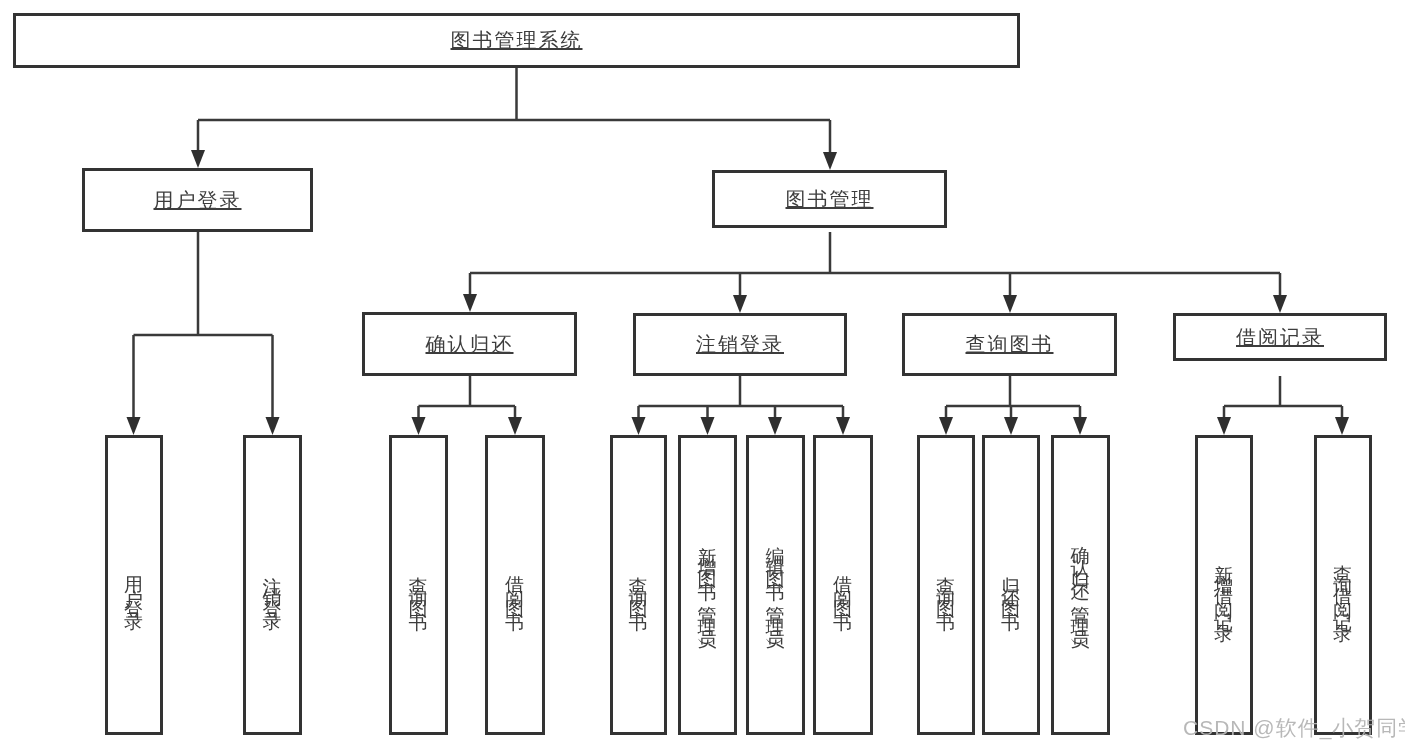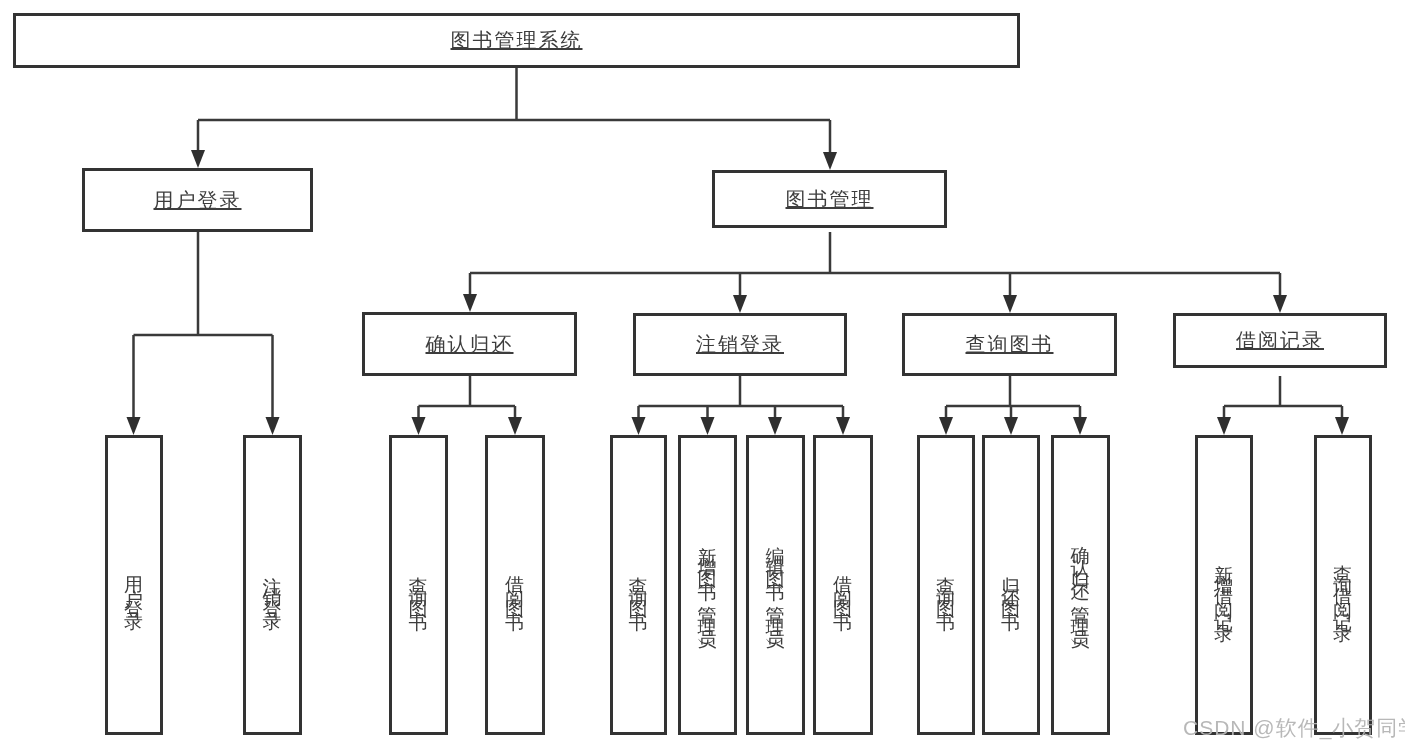--- a/index.html
+++ b/index.html
@@ -99,21 +99,21 @@
 
   <div class="box hbox" style="left:362px;top:312px;width:215px;height:64px">
     <span>确认归还</span>
   </div>
   <div class="box hbox" style="left:633px;top:313px;width:214px;height:63px">
     <span>注销登录</span>
   </div>
   <div class="box hbox" style="left:902px;top:313px;width:215px;height:63px">
     <span>查询图书</span>
   </div>
-  <div class="box hbox" style="left:1173px;top:313px;width:214px;height:55px">
+  <div class="box hbox" style="left:1173px;top:313px;width:214px;height:48px">
     <span>借阅记录</span>
   </div>
 
   <div class="box vbox" style="left:105px;top:435px;width:58px;height:300px">
     <span>用户登录</span>
   </div>
   <div class="box vbox" style="left:243px;top:435px;width:59px;height:300px">
     <span>注销登录</span>
   </div>
 

